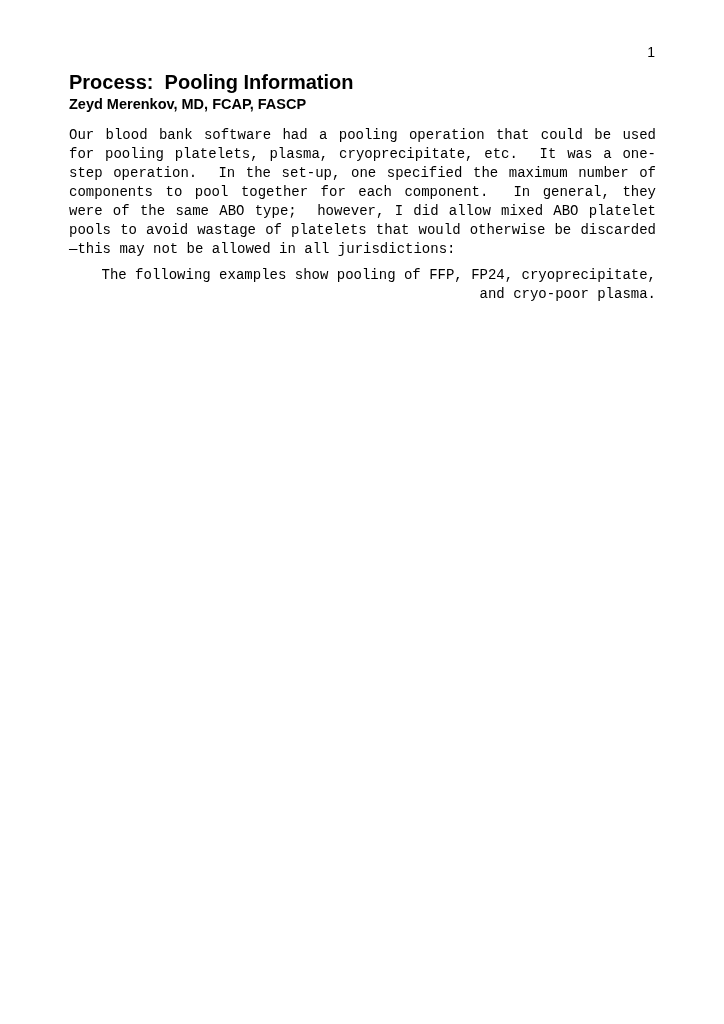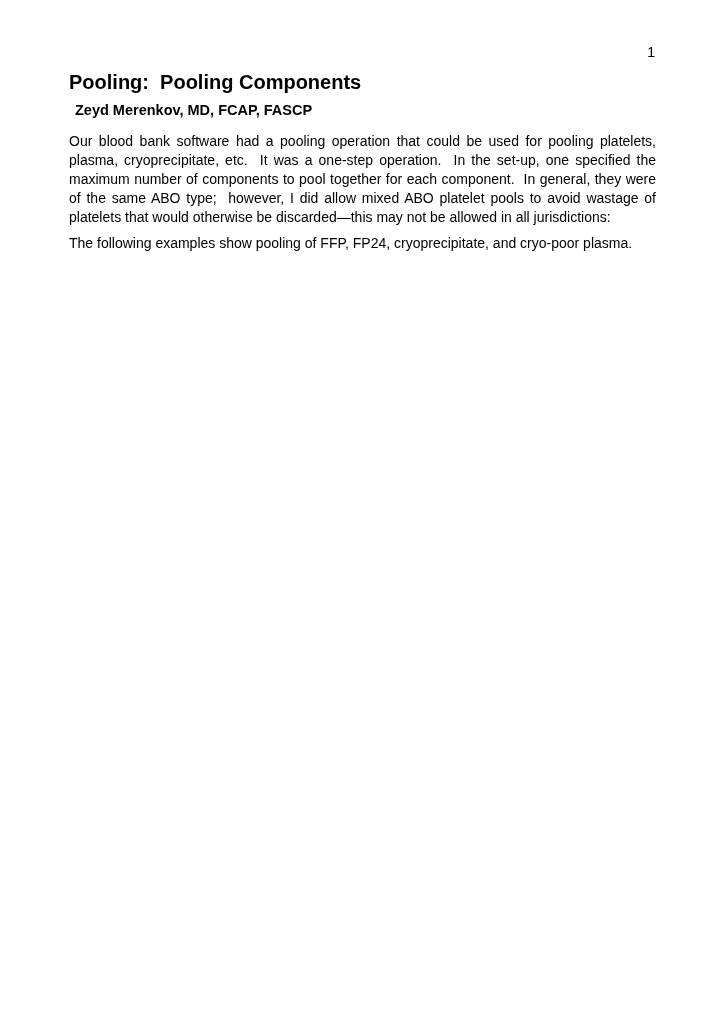--- a/index.html
+++ b/index.html
@@ -31,46 +31,47 @@
     width: 587px;
   }
   .doc-title {
     margin: 0;
     font-size: 20px;
     font-weight: bold;
     line-height: 25px;
     white-space: pre-wrap;
   }
   .byline {
-    margin: 6px;
+    margin: 0;
     font-size: 14.5px;
     font-weight: bold;
     line-height: 19px;
     white-space: pre-wrap;
   }
   .body-para {
     margin: 12px 0 0 0;
     font-size: 14px;
     line-height: 19px;
     text-align: justify;
     white-space: pre-wrap;
+    font-family: Liberation Mono, monospace;
   }
   .body-para.closing {
     margin-top: 7px;
-    text-align: left;
+    text-align: right;
   }
 </style>
 </head>
 <body>
 
 <div class="page">
   <div class="page-number">1</div>
 
   <div class="content">
-    <h1 class="doc-title">Pooling:  Pooling Components</h1>
+    <h1 class="doc-title">Process:  Pooling Information</h1>
 
     <p class="byline">Zeyd Merenkov, MD, FCAP, FASCP</p>
 
 
     <p class="body-para">Our blood bank software had a pooling operation that could be used for pooling platelets, plasma, cryoprecipitate, etc.  It was a one-step operation.  In the set-up, one specified the maximum number of components to pool together for each component.  In general, they were of the same ABO type;  however, I did allow mixed ABO platelet pools to avoid wastage of platelets that would otherwise be discarded—this may not be allowed in all jurisdictions:</p>
 
     <p class="body-para closing">The following examples show pooling of FFP, FP24, cryoprecipitate, and cryo-poor plasma.</p>
   </div>
 </div>
 

